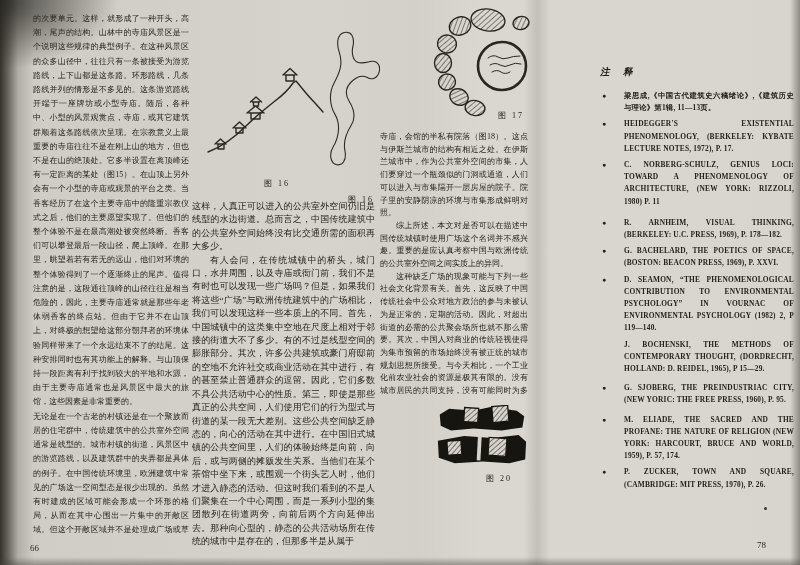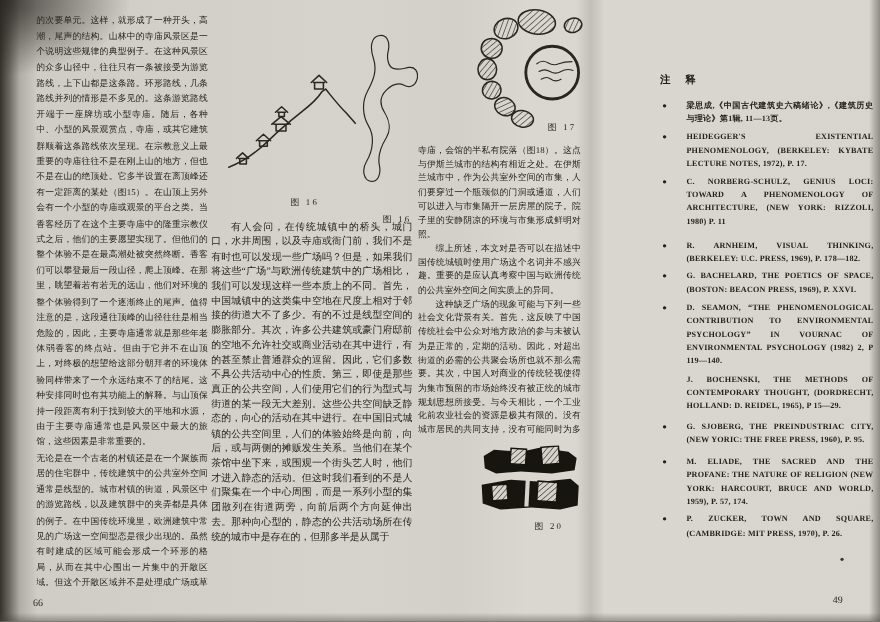--- a/index.html
+++ b/index.html
@@ -26,21 +26,21 @@
   #col2{left:192px;top:10px;width:183px;height:545px;}
   #col2 .txt{font-size:9px;line-height:13.4px;overflow:hidden;height:352px;}
   #col3{left:380px;top:6px;width:148px;height:556px;}
   #col3 .txt{font-size:8px;line-height:12.7px;overflow:hidden;height:268px;margin-top:3px;}
   .figbox{position:relative;}
   .figcap{position:absolute;font-size:8px;letter-spacing:2px;color:#26231d;text-align:right;}
   svg{display:block;}
   .stroke{fill:none;stroke:#2b2822;stroke-width:1.4;stroke-linecap:round;stroke-linejoin:round;}
   
   #rp-para{left:598px;top:16px;width:194px;font-size:9.5px;line-height:16.5px;}
-  #notes-head{position:absolute;left:600px;top:66px;font-size:9.5px;font-weight:bold;color:#201d18;letter-spacing:2px;}
+  #notes-head{position:absolute;left:600px;top:66px;font-size:9.5px;font-weight:bold;color:#201d18;letter-spacing:2px;font-style:italic;}
   #notes{position:absolute;left:600px;top:90px;width:194px;height:462px;overflow:hidden;
          list-style:none;margin:0;padding:0;}
   #notes li{position:relative;padding-left:24px;margin-bottom:4px;
             font-size:7.4px;line-height:12.2px;font-weight:bold;color:#25221c;
             text-align:justify;letter-spacing:.2px;}
   #notes li .blt{position:absolute;left:2px;top:0;font-size:7px;}
   .pagenum{position:absolute;font-size:9px;color:#2a271f;}
   #pn66{left:30px;top:543px;}
   #pn67{left:757px;top:540px;}
   .speck{position:absolute;left:764px;top:507px;width:3px;height:3px;border-radius:50%;background:#3a372f;}
@@ -64,20 +64,21 @@
         <path class="stroke" d="M47,59 h13 M45,59 L53.5,52 L62,59 M49,59 v6 h9 v-6 M50.5,48 h7 M48.5,48 L54,43 L59.5,48 M51.5,48 v4 h5 v-4"></path>
         <path class="stroke" d="M83,21 h10 M81,21 L88,14.5 L95,21 M84,21 v6 h8 v-6"></path>
       </svg>
       <svg style="position:absolute;left:116px;top:14px;" width="72" height="152" viewBox="0 0 80 160">
         <path class="stroke" style="stroke-width:1.2" d="M40,5 C33,7 31,16 35,28 C39,40 35,50 29,61 C23,72 24,86 30,96 C36,106 35,120 28,132 C23,140 25,151 32,152 C39,153 43,146 41,136 C39,126 43,116 48,108 C53,100 51,90 46,82 C41,74 42,66 48,60 C54,54 60,52 66,55 C71,58 77,56 79,49 C81,42 77,36 71,37 C65,38 60,40 55,38 C50,36 48,28 50,20 C52,10 48,3 40,5 Z"></path>
       </svg>
       <span class="figcap" style="left:28px;top:168px;width:70px;">图 16</span>
       <span class="figcap" style="left:122px;top:184px;width:60px;">图 16</span>
     </div>
     <div class="txt">
+      <p>这样，人真正可以进入的公共室外空间仍旧是线型的水边街道。总而言之，中国传统建筑中的公共室外空间始终没有比交通所需的面积再大多少。</p>
       <p class="indent">有人会问，在传统城镇中的桥头，城门口，水井周围，以及寺庙或衙门前，我们不是有时也可以发现一些广场吗？但是，如果我们将这些“广场”与欧洲传统建筑中的广场相比，我们可以发现这样一些本质上的不同。首先，中国城镇中的这类集中空地在尺度上相对于邻接的街道大不了多少。有的不过是线型空间的膨胀部分。其次，许多公共建筑或豪门府邸前的空地不允许社交或商业活动在其中进行，有的甚至禁止普通群众的逗留。因此，它们多数不具公共活动中心的性质。第三，即使是那些真正的公共空间，人们使用它们的行为型式与街道的某一段无大差别。这些公共空间缺乏静态的，向心的活动在其中进行。在中国旧式城镇的公共空间里，人们的体验始终是向前，向后，或与两侧的摊贩发生关系。当他们在某个茶馆中坐下来，或围观一个街头艺人时，他们才进入静态的活动。但这时我们看到的不是人们聚集在一个中心周围，而是一系列小型的集团散列在街道两旁，向前后两个方向延伸出去。那种向心型的，静态的公共活动场所在传统的城市中是存在的，但那多半是从属于</p>
     </div>
   </div>
 
   <div class="col" id="col3">
     <div class="figbox" style="height:122px;">
       <svg style="position:absolute;left:38px;top:0;" width="112" height="112" viewBox="0 0 112 112">
         <defs>
           <pattern id="hatch17" patternUnits="userSpaceOnUse" width="4" height="4" patternTransform="rotate(40)">
             <line x1="0" y1="0" x2="0" y2="4" stroke="#39352d" stroke-width="1.2"></line>
@@ -142,21 +143,21 @@
     <li style="margin-top:9px;"><span class="blt">●</span><span>R. ARNHEIM, VISUAL THINKING, (BERKELEY: U.C. PRESS, 1969), P. 178—182.</span></li>
     <li><span class="blt">●</span><span>G. BACHELARD, THE POETICS OF SPACE, (BOSTON: BEACON PRESS, 1969), P. XXVI.</span></li>
     <li><span class="blt">●</span><span>D. SEAMON, “THE PHENOMENOLOGICAL CONTRIBUTION TO ENVIRONMENTAL PSYCHOLOGY” IN VOURNAC OF ENVIRONMENTAL PSYCHOLOGY (1982) 2, P 119—140.</span></li>
     <li><span class="blt"></span><span>J. BOCHENSKI, THE METHODS OF CONTEMPORARY THOUGHT, (DORDRECHT, HOLLAND: D. REIDEL, 1965), P 15—29.</span></li>
     <li style="margin-top:7px;"><span class="blt">●</span><span>G. SJOBERG, THE PREINDUSTRIAC CITY, (NEW YORIC: THE FREE PRESS, 1960), P. 95.</span></li>
     <li style="margin-top:7px;"><span class="blt">●</span><span>M. ELIADE, THE SACRED AND THE PROFANE: THE NATURE OF RELIGION (NEW YORK: HARCOURT, BRUCE AND WORLD, 1959), P. 57, 174.</span></li>
     <li><span class="blt">●</span><span>P. ZUCKER, TOWN AND SQUARE, (CAMBRIDGE: MIT PRESS, 1970), P. 26.</span></li>
   </ul>
 
   <div class="pagenum" id="pn66">66</div>
-  <div class="pagenum" id="pn67">49</div>
+  <div class="pagenum" id="pn67">78</div>
   <div class="speck"></div>
 
   <div class="edge-left"></div>
   <div class="edge-corner"></div>
   <div class="edge-right"></div>
   <div class="edge-bottom"></div>
   <div class="gutter"></div>
 </div>
 
 </body></html>

